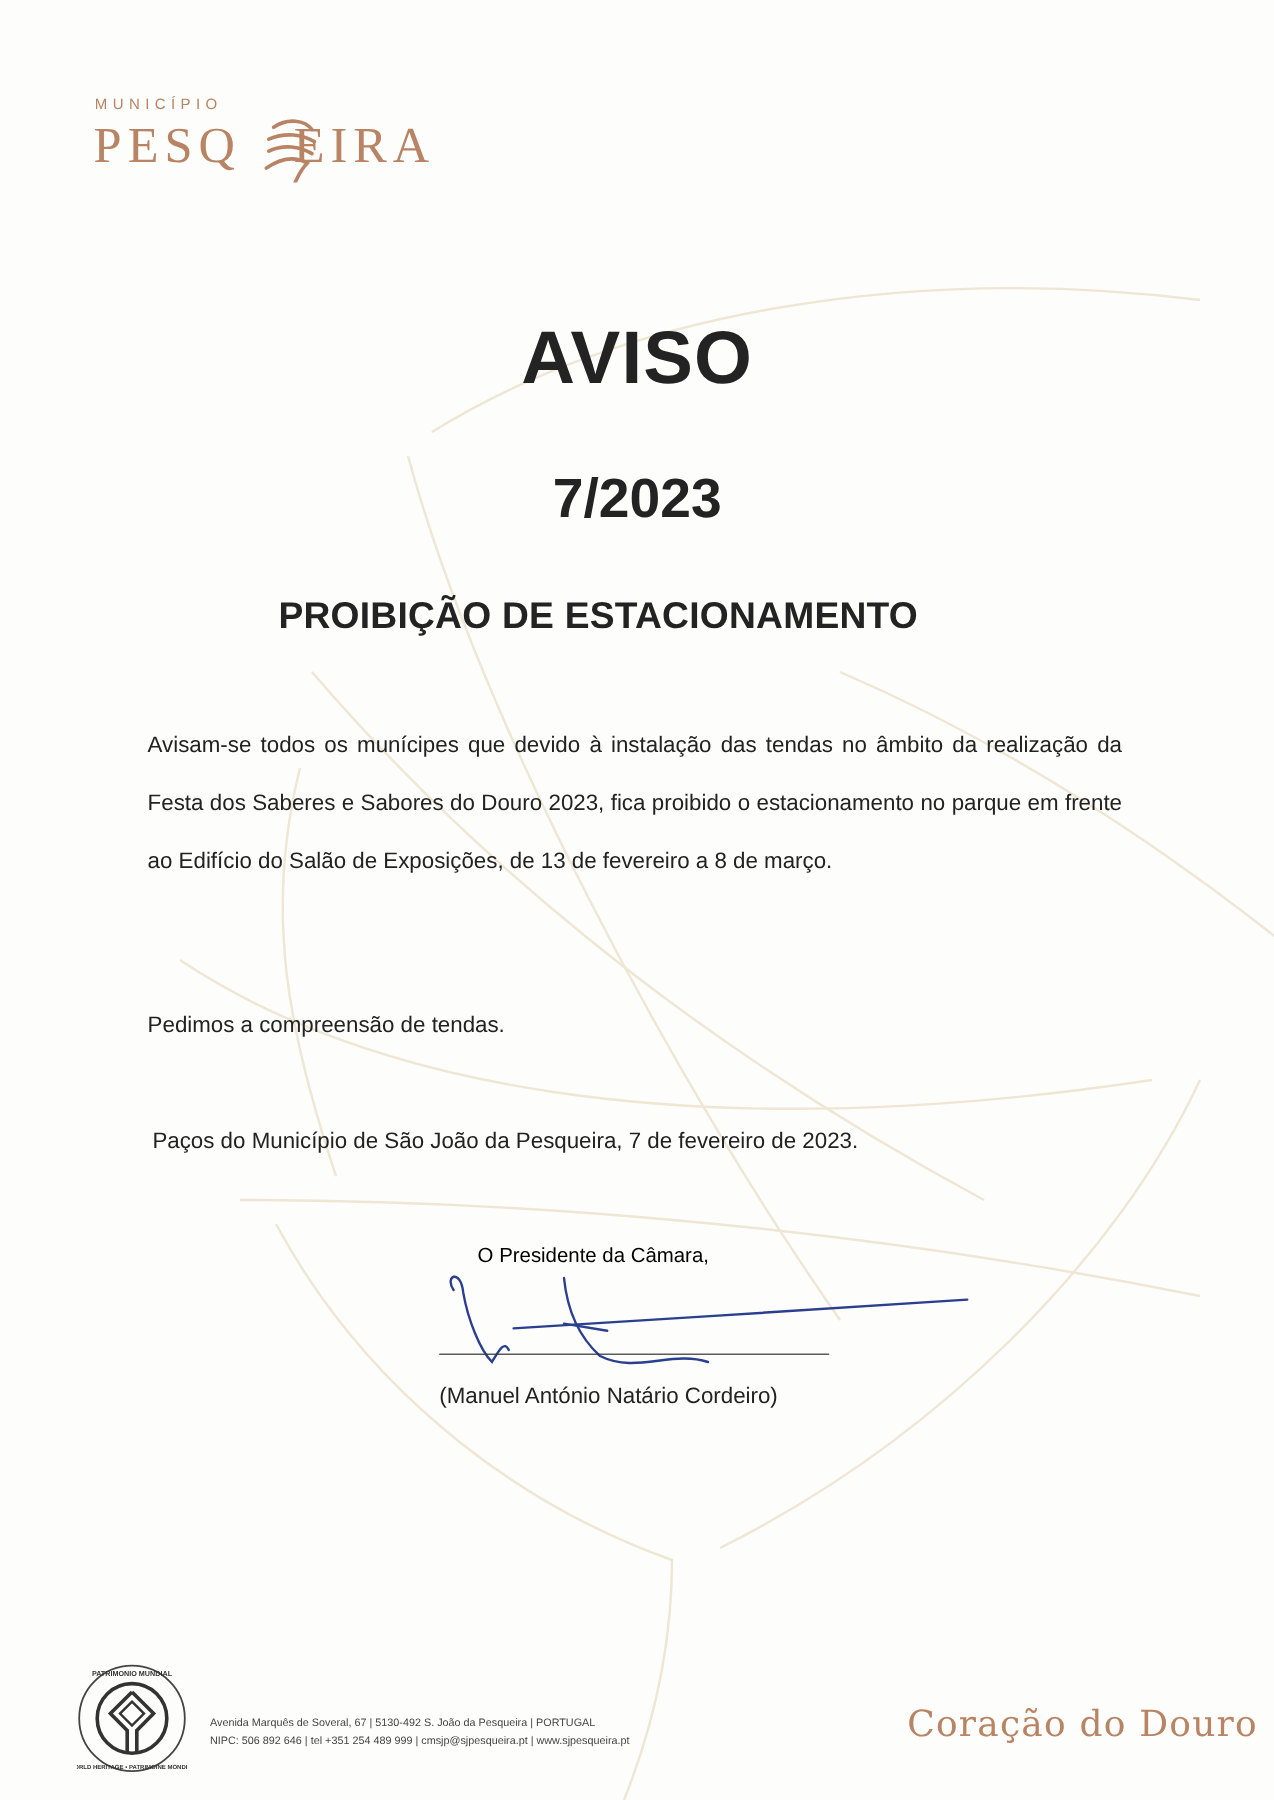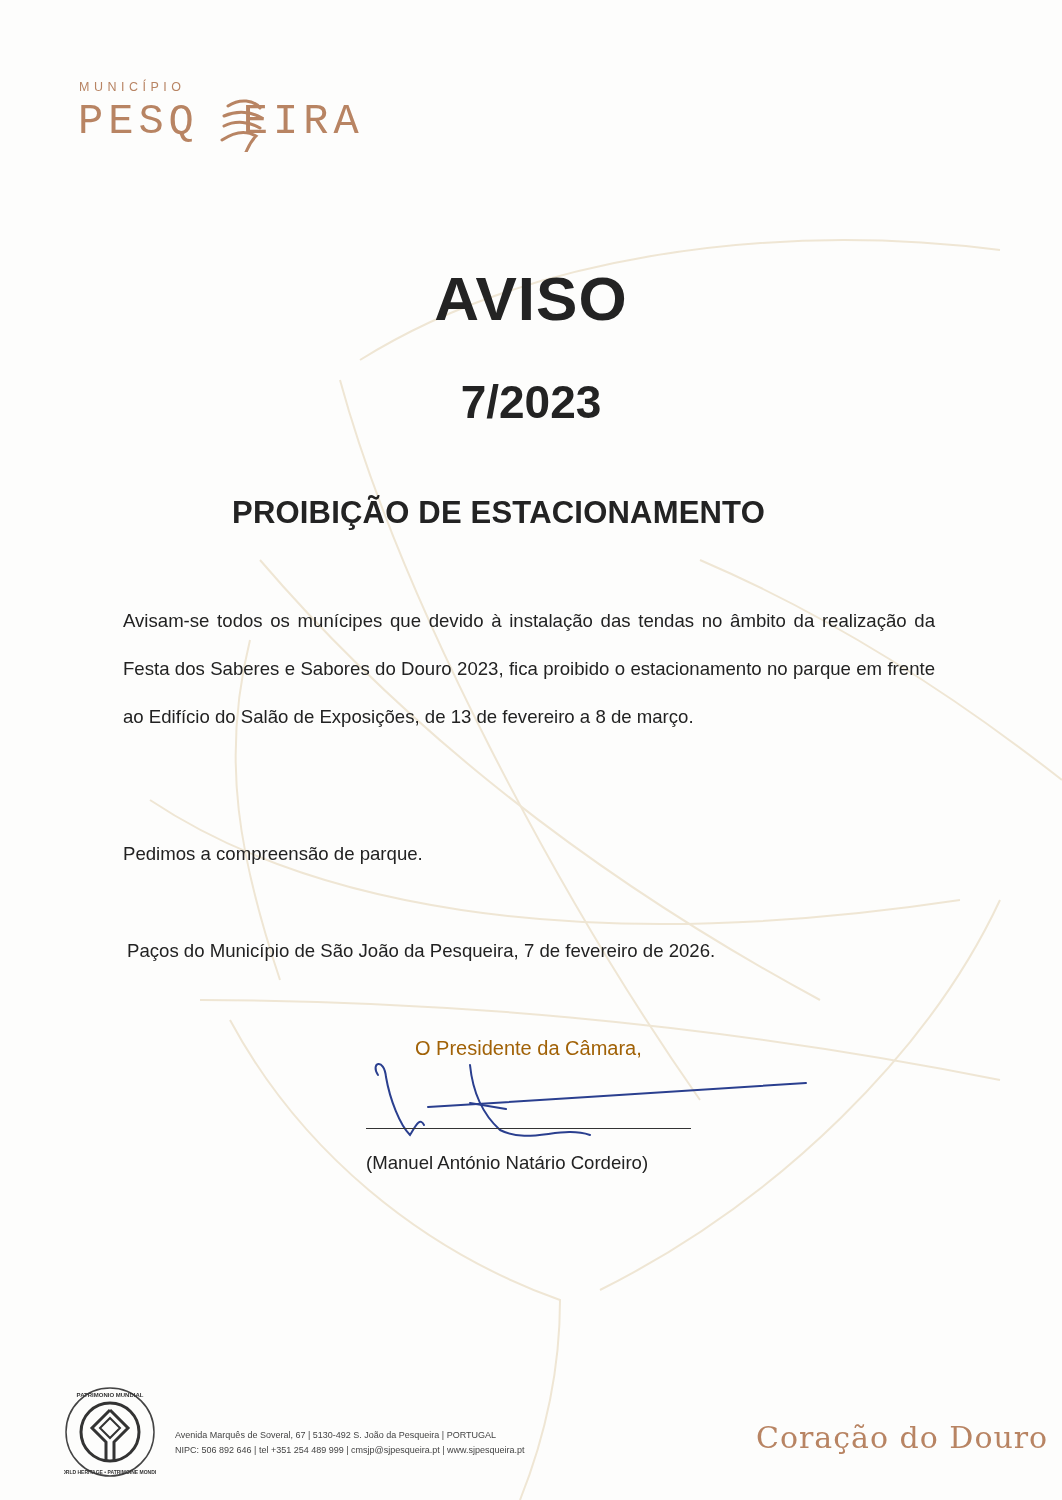--- a/index.html
+++ b/index.html
@@ -11,37 +11,37 @@
     }
     .watermark { position: absolute; left: 0; top: 0; width: 1062px; height: 1500px; pointer-events: none; }
     .logo { position: absolute; left: 78px; top: 78px; }
     .logo-small {
       font-size: 12.5px; letter-spacing: 4.5px; color: #b88463; font-weight: normal;
       position: absolute; left: 1px; top: 2px; white-space: nowrap;
     }
     .logo-main {
       position: absolute; left: 0; top: 20px; white-space: nowrap;
       font-size: 42px; letter-spacing: 5px; color: #b88463; font-weight: normal;
-      font-family: Liberation Mono, monospace;
+      font-family: Liberation Serif, serif;
     }
     .logo-fish { position: absolute; left: 140px; top: 14px; }
     .title {
       position: absolute; left: 0; width: 1062px; text-align: center;
       font-weight: bold; color: #232323;
     }
     .t-aviso { top: 263px; font-size: 62px; letter-spacing: 1px; }
-    .t-number { top: 375px; font-size: 46px; }
+    .t-number { top: 388px; font-size: 46px; }
     .t-subject { top: 495px; font-size: 31px; left: 232px; width: 580px; text-align: left; letter-spacing: 0.2px; }
     .body-text {
       position: absolute; left: 123px; width: 812px; top: 597px;
       font-size: 18.6px; line-height: 48px; text-align: justify; color: #222;
     }
     .para-2 { position: absolute; left: 123px; top: 843px; font-size: 18.6px; color: #222; }
     .place-date { position: absolute; left: 127px; top: 940px; font-size: 18.6px; color: #222; }
-    .sign-role { position: absolute; left: 415px; top: 1037px; font-size: 20px; color: #a16207; }
+    .sign-role { position: absolute; left: 398px; top: 1037px; font-size: 17px; color: #000000; }
     .sign-line { position: absolute; left: 366px; top: 1128px; width: 325px; height: 1px; background: #333; }
     .sign-name { position: absolute; left: 366px; top: 1132px; font-size: 18.6px; color: #222; margin-top: 20px; }
     .signature { position: absolute; left: 370px; top: 1055px; }
     .unesco { position: absolute; left: 64px; top: 1386px; }
     .footer-text {
       position: absolute; left: 175px; top: 1428px; font-size: 9px; line-height: 15px; color: #444; white-space: nowrap;
     }
     .tagline {
       position: absolute; left: 756px; top: 1420px; font-size: 30px; color: #b88463;
       font-family: "DejaVu Serif", serif; white-space: nowrap; letter-spacing: 1px;
@@ -77,22 +77,22 @@
       <path d="M4 48 C 16 40, 28 38, 38 44 C 32 50, 30 56, 28 60"></path>
     </g>
   </svg>
 </div>
 
 <div class="title t-aviso">AVISO</div>
 <div class="title t-number">7/2023</div>
 <div class="title t-subject">PROIBIÇÃO DE ESTACIONAMENTO</div>
 
 <div class="body-text">Avisam-se todos os munícipes que devido à instalação das tendas no âmbito da realização da Festa dos Saberes e Sabores do Douro 2023, fica proibido o estacionamento no parque em frente ao Edifício do Salão de Exposições, de 13 de fevereiro a 8 de março.</div>
-<div class="para-2">Pedimos a compreensão de parque.</div>
-<div class="place-date">Paços do Município de São João da Pesqueira, 7 de fevereiro de 2026.</div>
+<div class="para-2">Pedimos a compreensão de tendas.</div>
+<div class="place-date">Paços do Município de São João da Pesqueira, 7 de fevereiro de 2023.</div>
 
 <div class="sign-role">O Presidente da Câmara,</div>
 <svg class="signature" width="450" height="110" viewBox="0 0 450 110">
   <g fill="none" stroke="#2a3f8f" stroke-width="2" stroke-linecap="round">
     <path d="M8 20 C 0 8, 14 2, 16 22 C 20 45, 30 70, 40 80 C 46 70, 50 62, 54 70"></path>
     <path d="M100 10 C 102 30, 108 55, 130 75 C 160 90, 190 70, 220 80"></path>
     <path d="M58 52 C 180 45, 320 35, 436 28"></path>
     <path d="M100 48 L 136 54"></path>
   </g>
 </svg>

